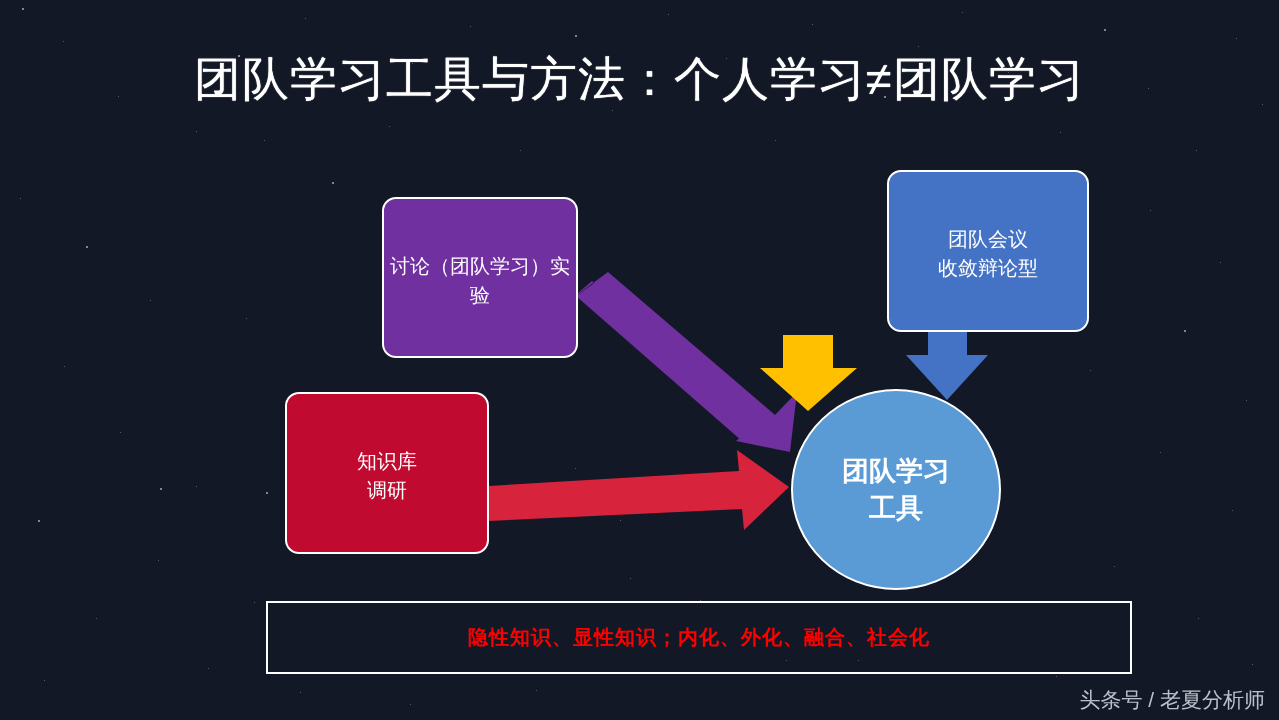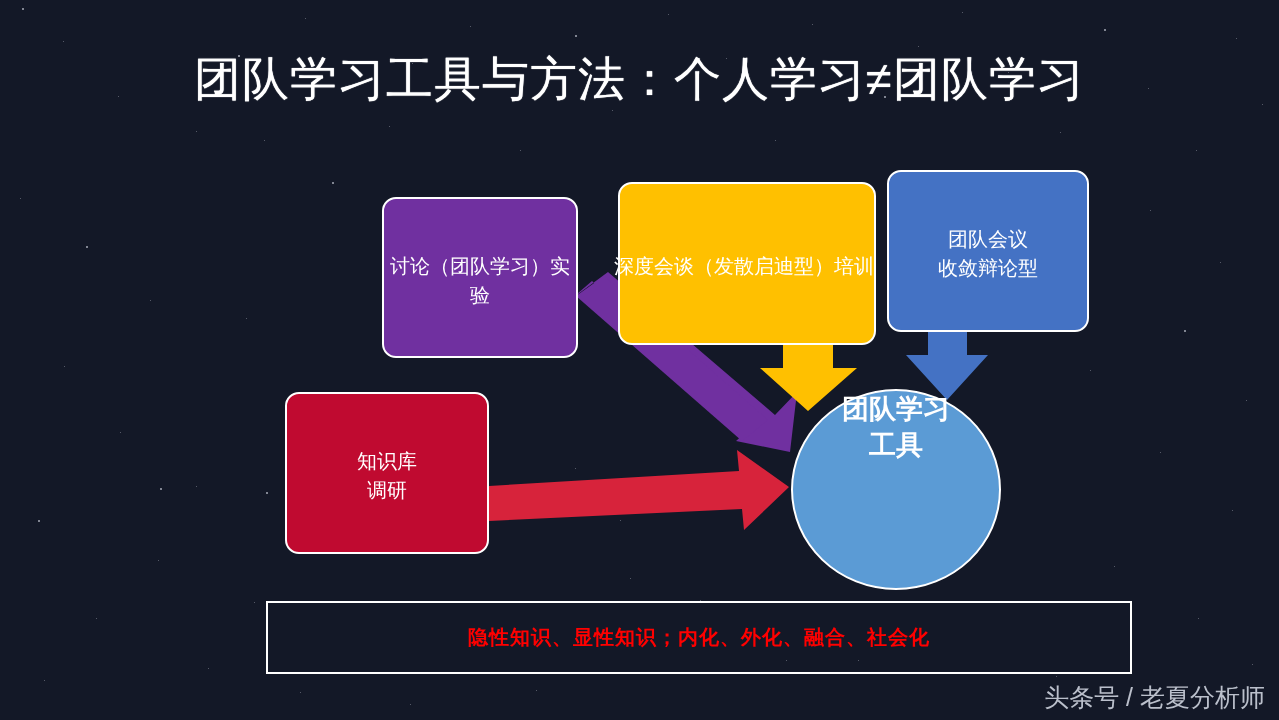--- a/index.html
+++ b/index.html
@@ -76,20 +76,21 @@
     left:791px; top:389px;
     width:210px; height:201px;
     border-radius:50%;
     background:#5B9BD5;
     border:2px solid #ffffff;
     color:#ffffff;
     font-size:27px;
     font-weight:bold;
     line-height:1.35;
     display:flex;
+    align-items:center;
     justify-content:center;
     text-align:center;
     z-index:7;
   }
   
   #arrows { position:absolute; left:0; top:0; width:1279px; height:720px; z-index:5; }
   
   #banner {
     position:absolute;
     left:266px; top:601px;
@@ -106,21 +107,21 @@
     font-size:20px;
     font-weight:bold;
     letter-spacing:1px;
     white-space:nowrap;
   }
   
   #watermark {
     position:absolute;
     right:14px; bottom:6px;
     color:#c9ced9;
-    font-size:25px;
+    font-size:21px;
     opacity:.92;
     z-index:8;
     white-space:nowrap;
   }
 </style>
 </head>
 <body>
 
 <div id="slide">
 
@@ -203,23 +204,20 @@
 
     <polygon fill="#4472C4" points="928,325 967,325 967,355 988,355 947,400 906,355 928,355"></polygon>
 
     <polygon fill="#D7233B" points="489,486 739,471 737,450 789,487 744,530 742,509 489,521"></polygon>
   </svg>
 
   <div class="node" id="box-discussion">
     <span class="label">讨论（团队学习）实验</span>
   </div>
 
-  <div class="node" id="box-dialogue">
-    <span class="label">深度会谈（发散启迪型）培训</span>
-  </div>
 
   <div class="node" id="box-meeting">
     <span class="label">
       <span>团队会议</span><br>
       <span>收敛辩论型</span>
     </span>
   </div>
 
   <div class="node" id="box-knowledge">
     <span class="label">

